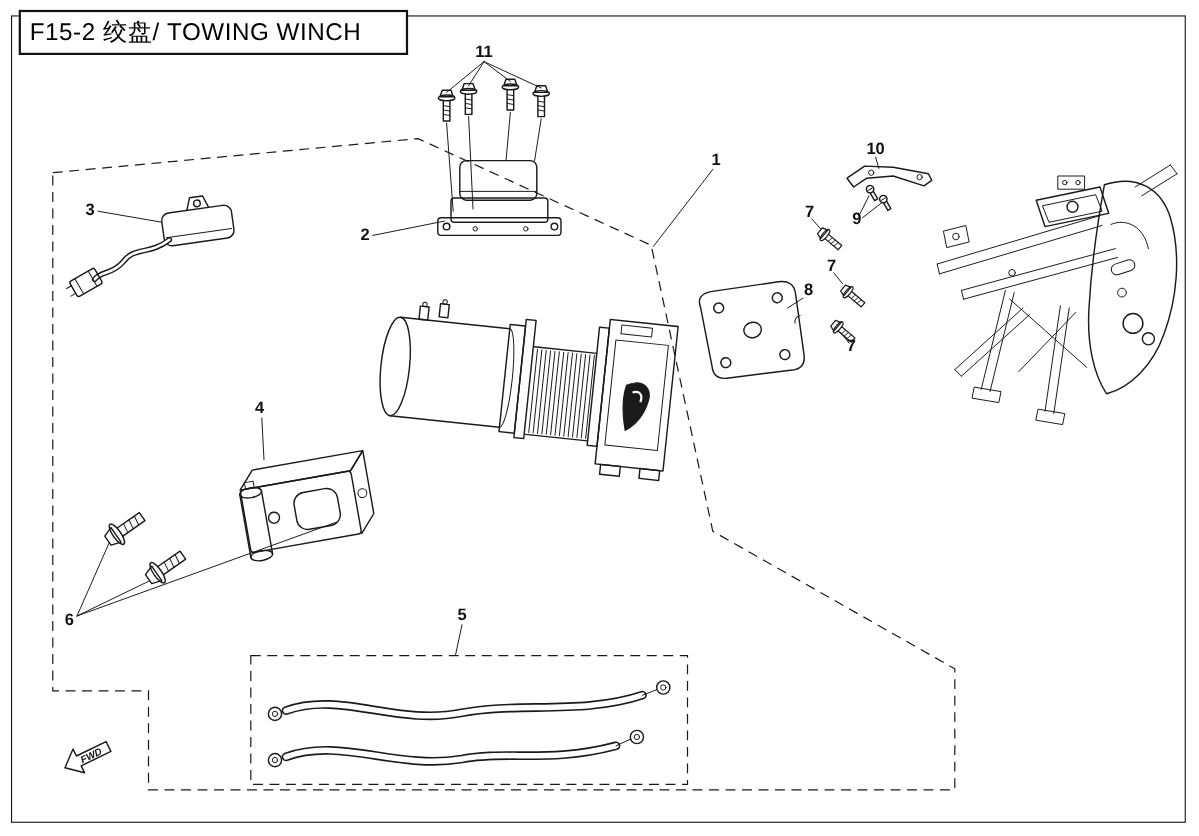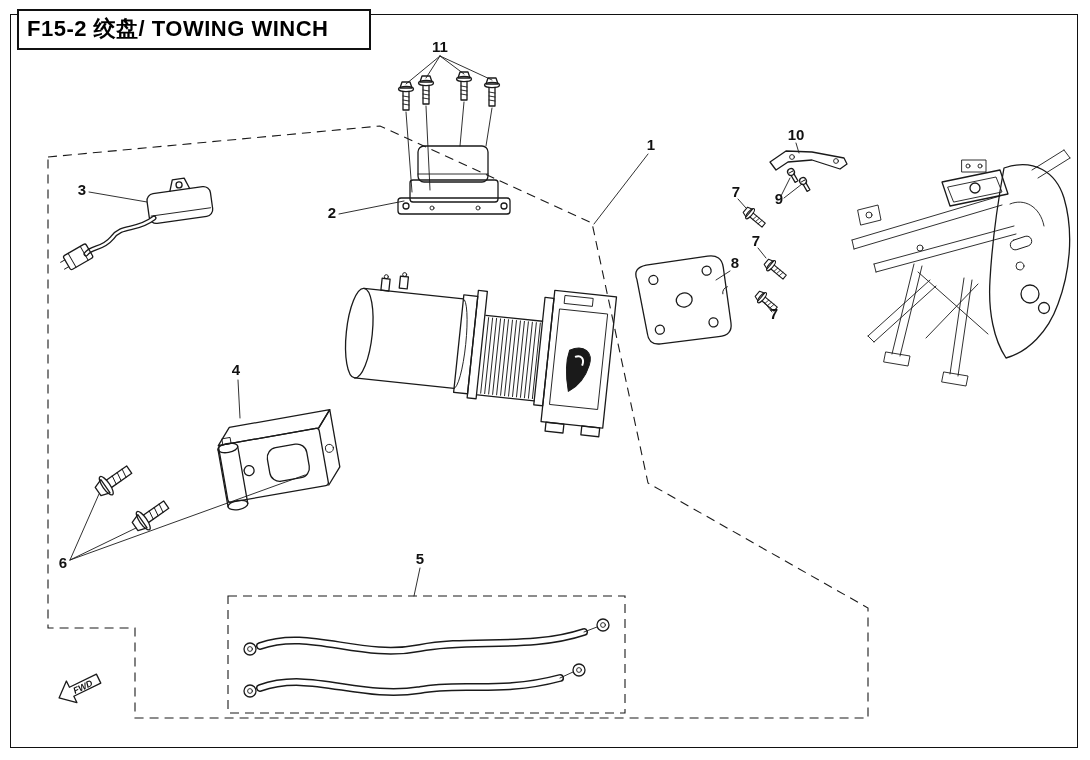--- a/index.html
+++ b/index.html
@@ -9,21 +9,21 @@
     font-family:"Liberation Sans","DejaVu Sans",sans-serif;
   }
   .page-border{
     position:absolute;left:10px;top:14px;width:1066px;height:732px;
     border:1.5px solid #111;
   }
   .title-box{
     position:absolute;left:17px;top:9px;min-width:330px;
     border:2px solid #111;background:#fff;
     padding:3px 12px 4px 8px;white-space:nowrap;
-    font-size:22px;font-weight:bold;letter-spacing:.5px;color:#000;
+    font-size:22px;font-weight:normal;letter-spacing:.5px;color:#000;
   }
   svg.diagram{position:absolute;left:0;top:0}
   .ln{fill:none;stroke:#1a1a1a;stroke-width:1.3;stroke-linecap:round;stroke-linejoin:round}
   .thin{stroke-width:0.9}
   .dash{fill:none;stroke:#1a1a1a;stroke-width:1.1;stroke-dasharray:9 6}
   .cable-core{fill:none;stroke:#1a1a1a;stroke-width:8;stroke-linecap:round}
   .cable-hi{fill:none;stroke:#ffffff;stroke-width:5;stroke-linecap:round}
   .callout{font-size:15px;font-weight:600;fill:#111;text-anchor:middle}
   .fwd-text{font-size:9px;font-weight:bold;font-style:italic;fill:#111}
 </style>

